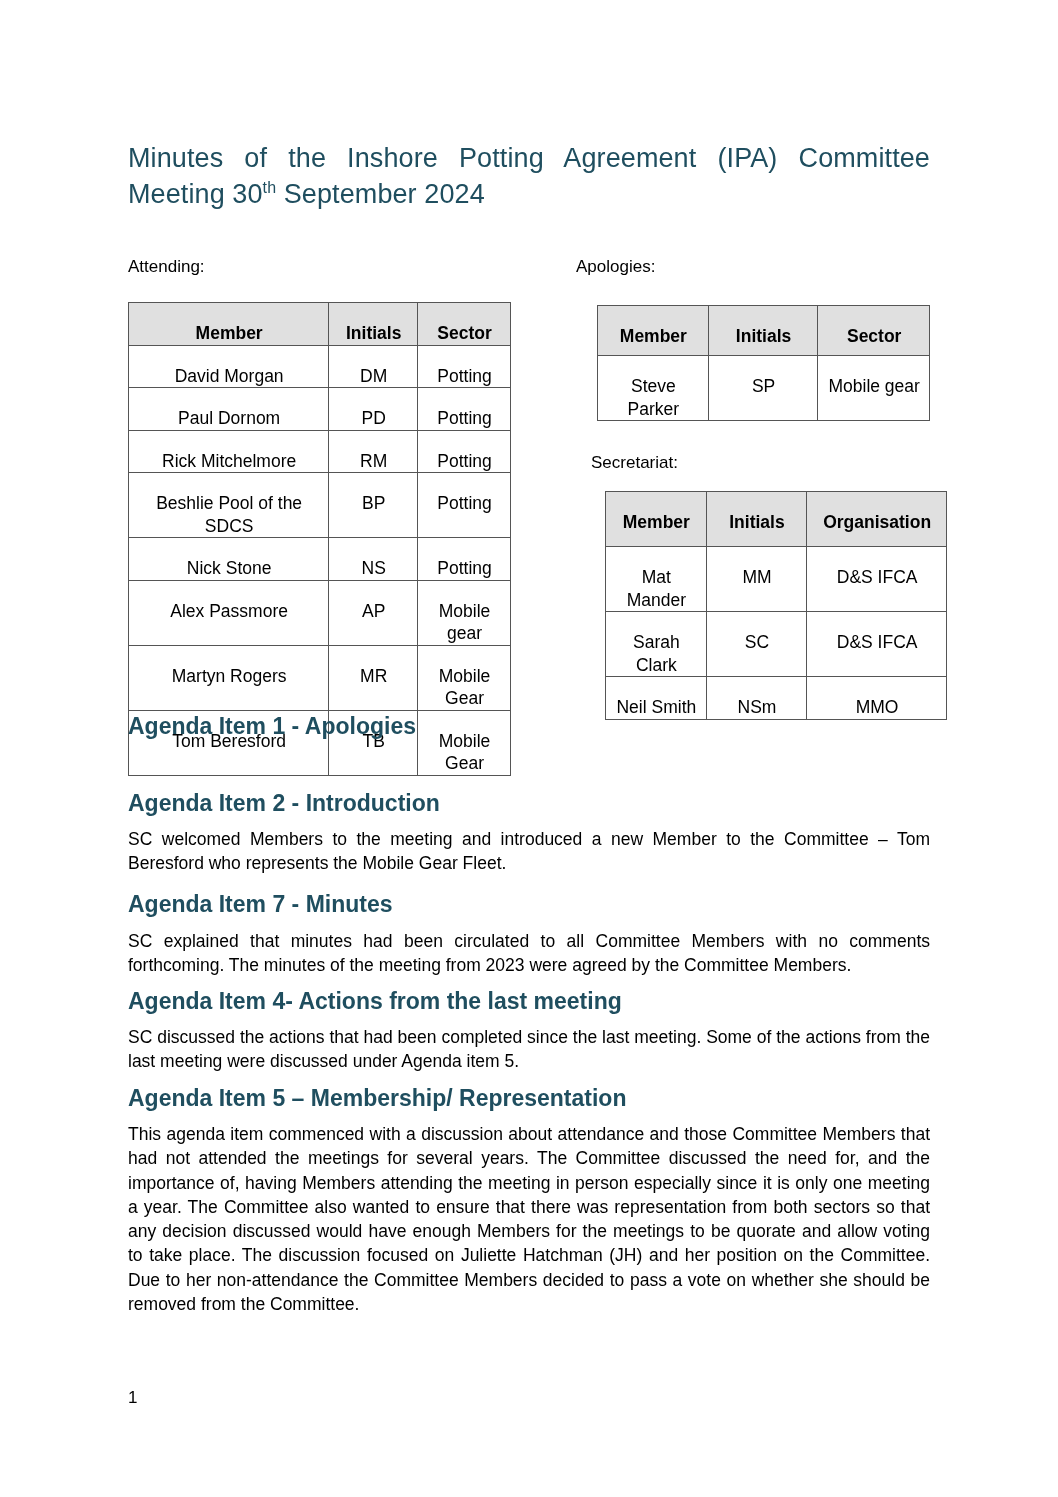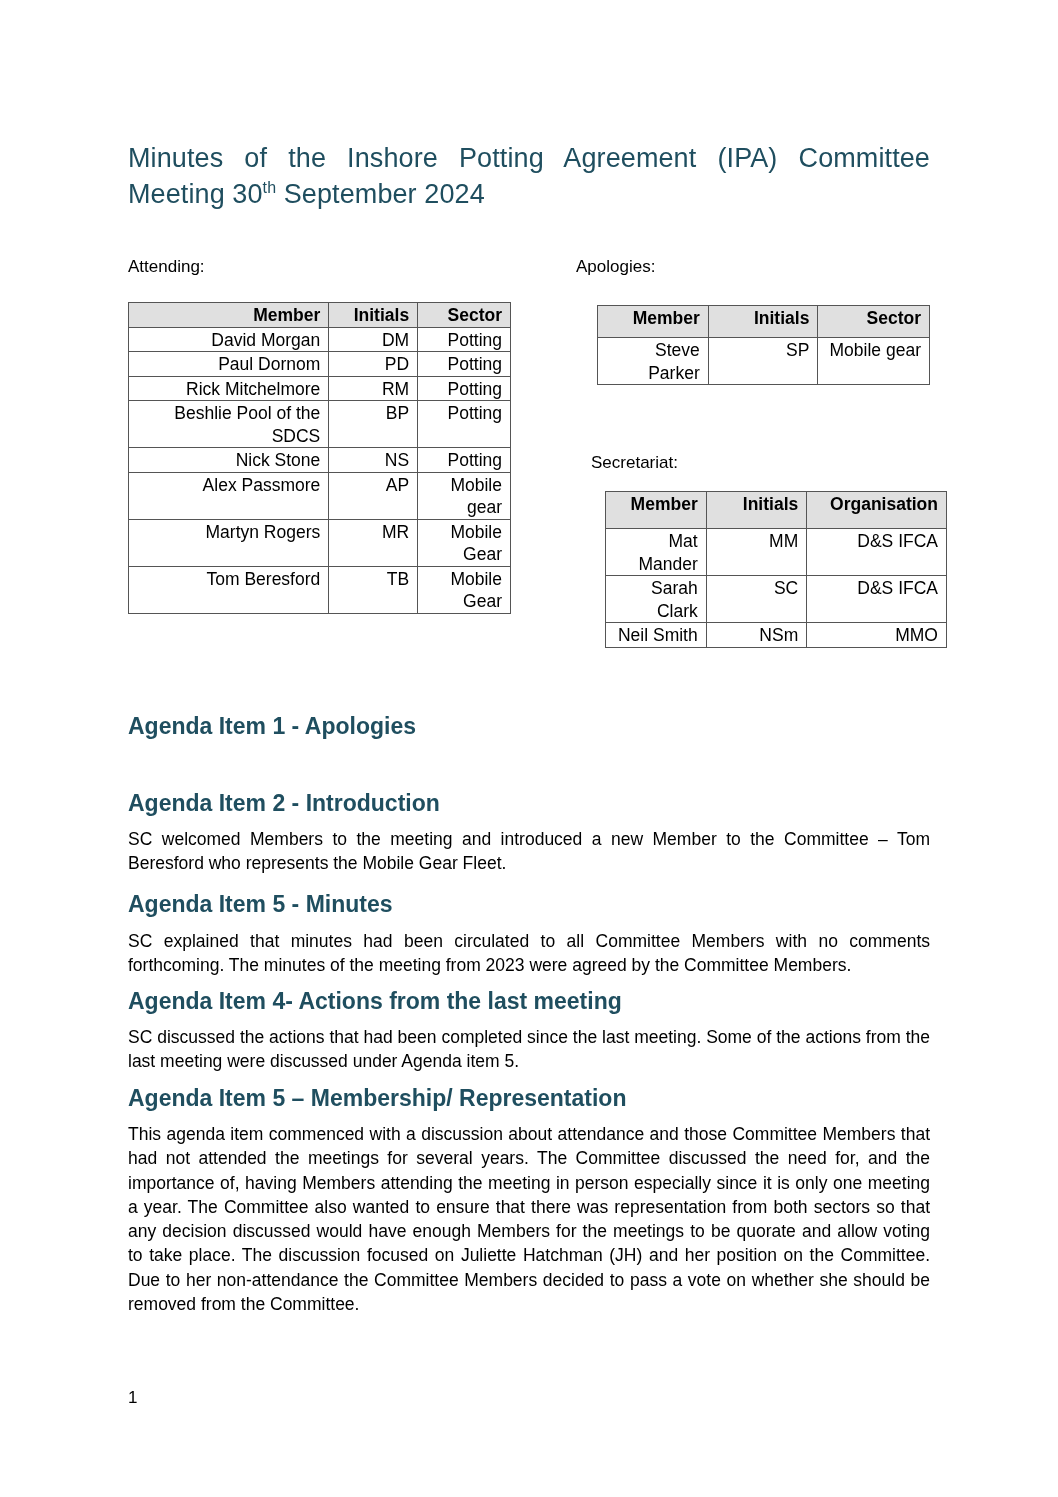--- a/index.html
+++ b/index.html
@@ -7,21 +7,21 @@
          font-family: "Liberation Sans", sans-serif; color: #000; }
   .page { position: absolute; left: 0; top: 0; width: 901px; height: 1497px; }
   .title { position: absolute; left: 128px; top: 140px; width: 802px;
            font-size: 27px; line-height: 36px; color: #1f4e5f; text-align: justify;
            text-align-last: left; letter-spacing: 0.1px; }
   .title .l1 { display: block; text-align: justify; text-align-last: justify; }
   .title sup { font-size: 16px; vertical-align: 10px; line-height: 0; }
   .label { position: absolute; font-weight: normal; font-size: 17px; }
   table.grid { position: absolute; border-collapse: collapse; font-size: 17.5px; }
   table.grid td, table.grid th { border: 1.3px solid #555; vertical-align: top;
-           padding: 1px 8px 0 9px; line-height: 22.5px; text-align: right; }
+           padding: 19px 8px 0 9px; line-height: 22.5px; text-align: center; }
   table.grid th { background: #e0e0e0; font-weight: bold; }
   .h2 { position: absolute; left: 128px; font-size: 23px; color: #1f4e5f; font-weight: bold; }
   .para { position: absolute; left: 128px; width: 802px; font-size: 17.5px;
           line-height: 24.3px; text-align: justify; }
   .pnum { position: absolute; left: 128px; top: 1388px; font-size: 17px; }
 </style>
 </head>
 <body>
 
 <div class="page">
@@ -144,21 +144,21 @@
           <td>MMO</td>
         </tr>
     </tbody>
   </table>
 
   <div class="h2" style="top:713px;">Agenda Item 1 - Apologies</div>
 
   <div class="h2" style="top:790px;">Agenda Item 2 - Introduction</div>
   <div class="para" style="top:827px;">SC welcomed Members to the meeting and introduced a new Member to the Committee – Tom Beresford who represents the Mobile Gear Fleet.</div>
 
-  <div class="h2" style="top:891px;">Agenda Item 5 - Minutes</div>
+  <div class="h2" style="top:891px;">Agenda Item 7 - Minutes</div>
   <div class="para" style="top:929px;">SC explained that minutes had been circulated to all Committee Members with no comments forthcoming.  The minutes of the meeting from 2023 were agreed by the Committee Members.</div>
 
   <div class="h2" style="top:988px;">Agenda Item 4- Actions from the last meeting</div>
   <div class="para" style="top:1025px;">SC discussed the actions that had been completed since the last meeting. Some of the actions from the last meeting were discussed under Agenda item 5.</div>
 
   <div class="h2" style="top:1085px;">Agenda Item 5 – Membership/ Representation</div>
   <div class="para" style="top:1122px;">This agenda item commenced with a discussion about attendance and those Committee Members that had not attended the meetings for several years.  The Committee discussed the need for, and the importance of, having Members attending the meeting in person especially since it is only one meeting a year.  The Committee also wanted to ensure that there was representation from both sectors so that any decision discussed would have enough Members for the meetings to be quorate and allow voting to take place.  The discussion focused on Juliette Hatchman (JH) and her position on the Committee. Due to her non-attendance the Committee Members decided to pass a vote on whether she should be removed from the Committee.</div>
 
   <div class="pnum">1</div>
 </div>

